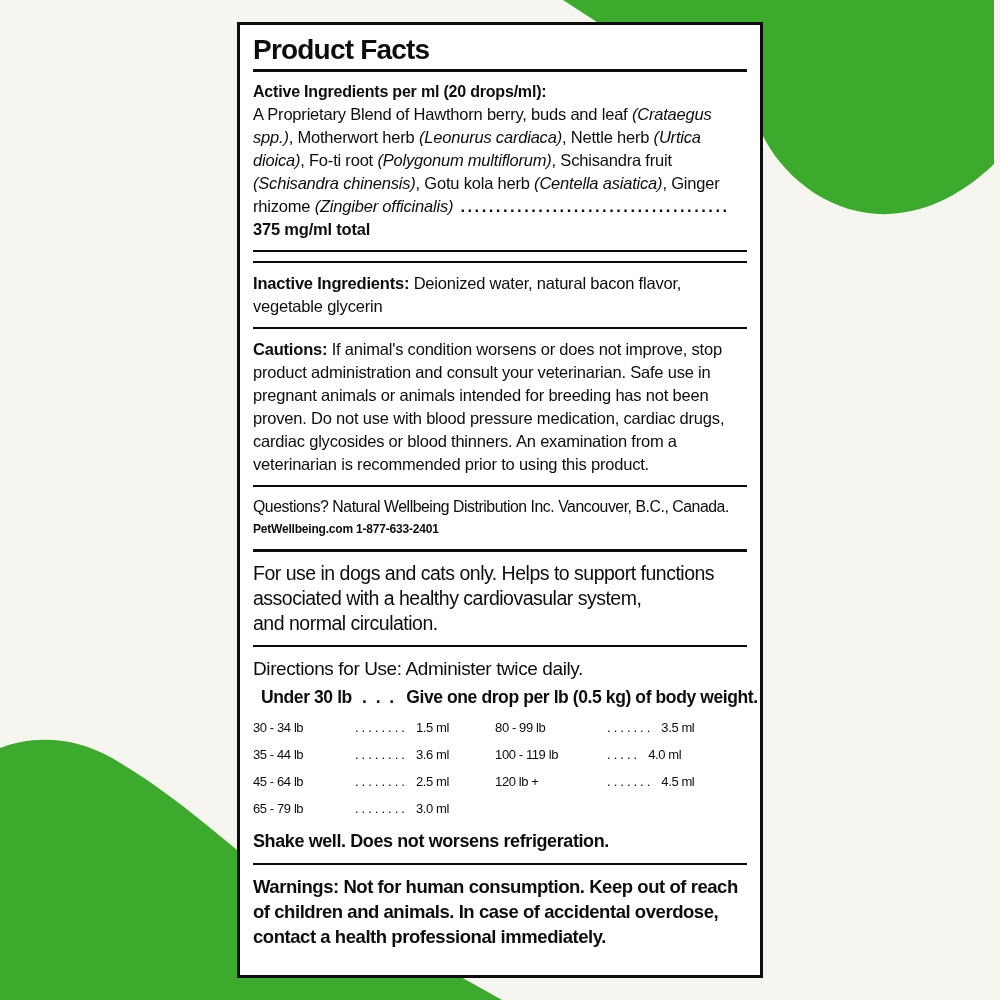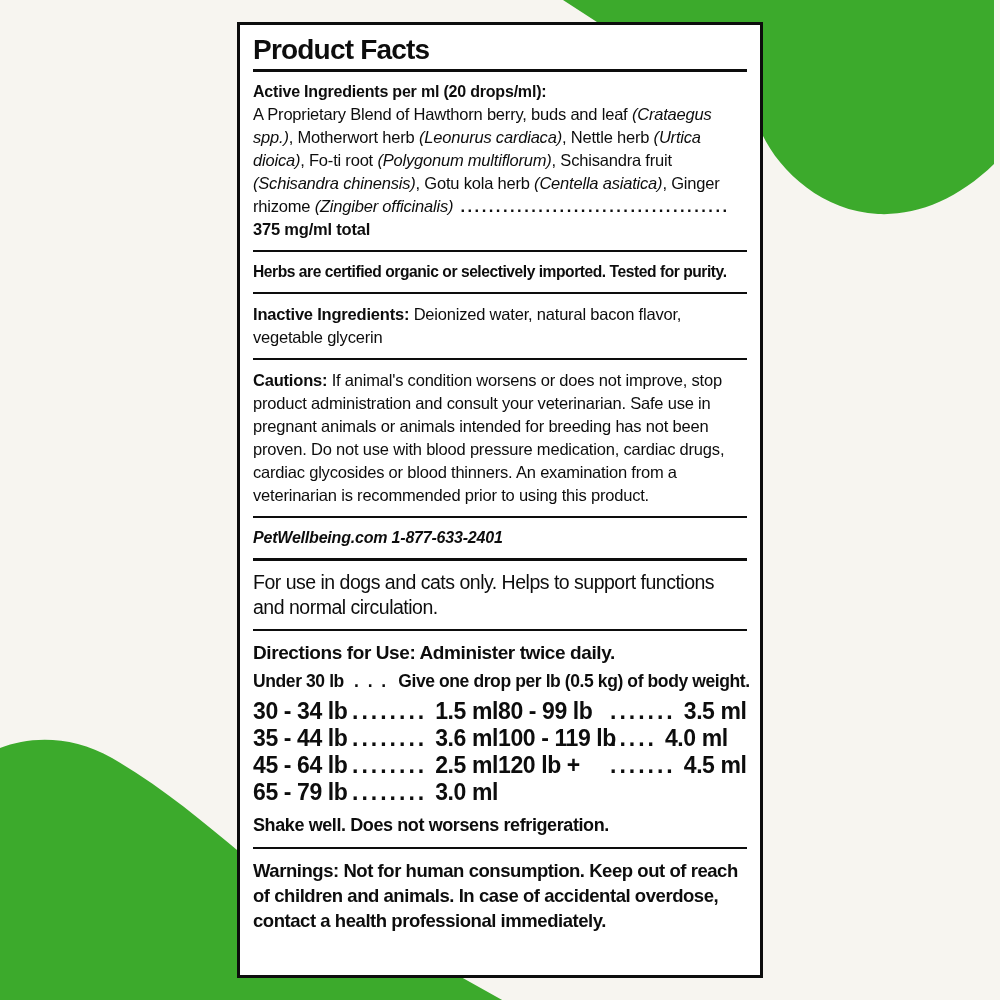--- a/index.html
+++ b/index.html
@@ -38,29 +38,29 @@
   .rule.title-rule{margin:5px 0 8px 0;height:3px;}
 
   .sec{font-size:16.5px;line-height:23px;}
   .sec .bd{font-weight:700;}
   .sec .it{font-style:italic;}
   .heading{font-weight:700;font-size:16px;}
   .dots{letter-spacing:2.5px;font-weight:700;}
 
   .one-line{white-space:nowrap;font-size:15.6px;font-weight:700;letter-spacing:-0.45px;line-height:22px;}
   .q-line1{white-space:nowrap;font-size:15.8px;letter-spacing:-0.45px;line-height:22px;}
-  .q-line2{font-weight:700;font-size:16px;line-height:22px;font-style:italic;}
+  .q-line2{font-weight:700;font-size:12px;line-height:22px;}
 
   .for-use{font-weight:400;font-size:19.5px;line-height:25px;letter-spacing:-0.5px;}
 
-  .dir-heading{font-weight:700;font-size:19px;line-height:26px;letter-spacing:-0.4px;}
-  .under30{font-weight:700;font-size:17.5px;line-height:30px;letter-spacing:-0.4px;white-space:nowrap;}
+  .dir-heading{font-weight:400;font-size:19px;line-height:26px;letter-spacing:-0.4px;}
+  .under30{font-weight:700;font-size:17.5px;line-height:30px;letter-spacing:-0.4px;white-space:nowrap;margin-left:8px;}
   .under30 .u-dots{letter-spacing:2px;padding:0 10px;}
 
-  .dose-wrap{display:flex;margin-top:2px;font-weight:700;font-size:23px;letter-spacing:-0.4px;}
+  .dose-wrap{display:flex;margin-top:2px;font-weight:400;font-size:13px;letter-spacing:-0.4px;}
   .dose-col{display:flex;flex-direction:column;}
   .dose-col.left{width:245px;}
   .dose-col.right{width:255px;}
   .dose-row{display:flex;line-height:27px;white-space:nowrap;}
   .dose-row .range{width:102px;}
   .dose-col.right .dose-row .range{width:112px;}
   .dose-row .d-dots{letter-spacing:3px;padding-right:8px;}
   .shake{font-weight:700;font-size:18px;line-height:26px;letter-spacing:-0.4px;margin-top:6px;}
 
   .warnings{font-weight:700;font-size:18.5px;line-height:25px;letter-spacing:-0.45px;}
@@ -80,40 +80,41 @@
     <div class="title">Product Facts</div>
     <div class="rule title-rule"></div>
 
     <div class="sec">
       <div class="heading">Active Ingredients per ml (20 drops/ml):</div>
       <div><span>A Proprietary Blend of Hawthorn berry, buds and leaf </span><span class="it">(Crataegus spp.)</span><span>, Motherwort herb </span><span class="it">(Leonurus cardiaca)</span><span>, Nettle herb </span><span class="it">(Urtica dioica)</span><span>, Fo-ti root </span><span class="it">(Polygonum multiflorum)</span><span>, Schisandra fruit </span><span class="it">(Schisandra chinensis)</span><span>, Gotu kola herb </span><span class="it">(Centella asiatica)</span><span>, Ginger rhizome </span><span class="it">(Zingiber officinalis)</span><span class="dots"> </span><span class="dots">......................................</span><span class="bd"> 375 mg/ml total</span></div>
     </div>
 
     <div class="rule"></div>
 
-    <div class="one-line">Herbs are certified organic or selectively imported. Tested for purity.</div>
 
     <div class="rule"></div>
 
     <div class="sec"><span class="bd">Inactive Ingredients: </span><span>Deionized water, natural bacon flavor, vegetable glycerin</span></div>
 
     <div class="rule"></div>
 
     <div class="sec"><span class="bd">Cautions: </span><span>If animal's condition worsens or does not improve, stop product administration and consult your veterinarian. Safe use in pregnant animals or animals intended for breeding has not been proven. Do not use with blood pressure medication, cardiac drugs, cardiac glycosides or blood thinners. An examination from a veterinarian is recommended prior to using this product.</span></div>
 
     <div class="rule"></div>
 
     <div>
+      <div class="q-line1"><span class="bd">Questions?  </span><span>Natural Wellbeing Distribution Inc. Vancouver, B.C., Canada.</span></div>
       <div class="q-line2">PetWellbeing.com  1-877-633-2401</div>
     </div>
 
     <div class="rule thick"></div>
 
     <div class="for-use">
       <div>For use in dogs and cats only. Helps to support functions</div>
+      <div>associated with a healthy cardiovasular system,</div>
       <div>and normal circulation.</div>
     </div>
 
     <div class="rule"></div>
 
     <div>
       <div class="dir-heading">Directions for Use: Administer twice daily.</div>
       <div class="under30">
         <span>Under 30 lb</span><span class="u-dots">. . .</span><span>Give one drop per lb (0.5 kg) of body weight.</span>
       </div>

